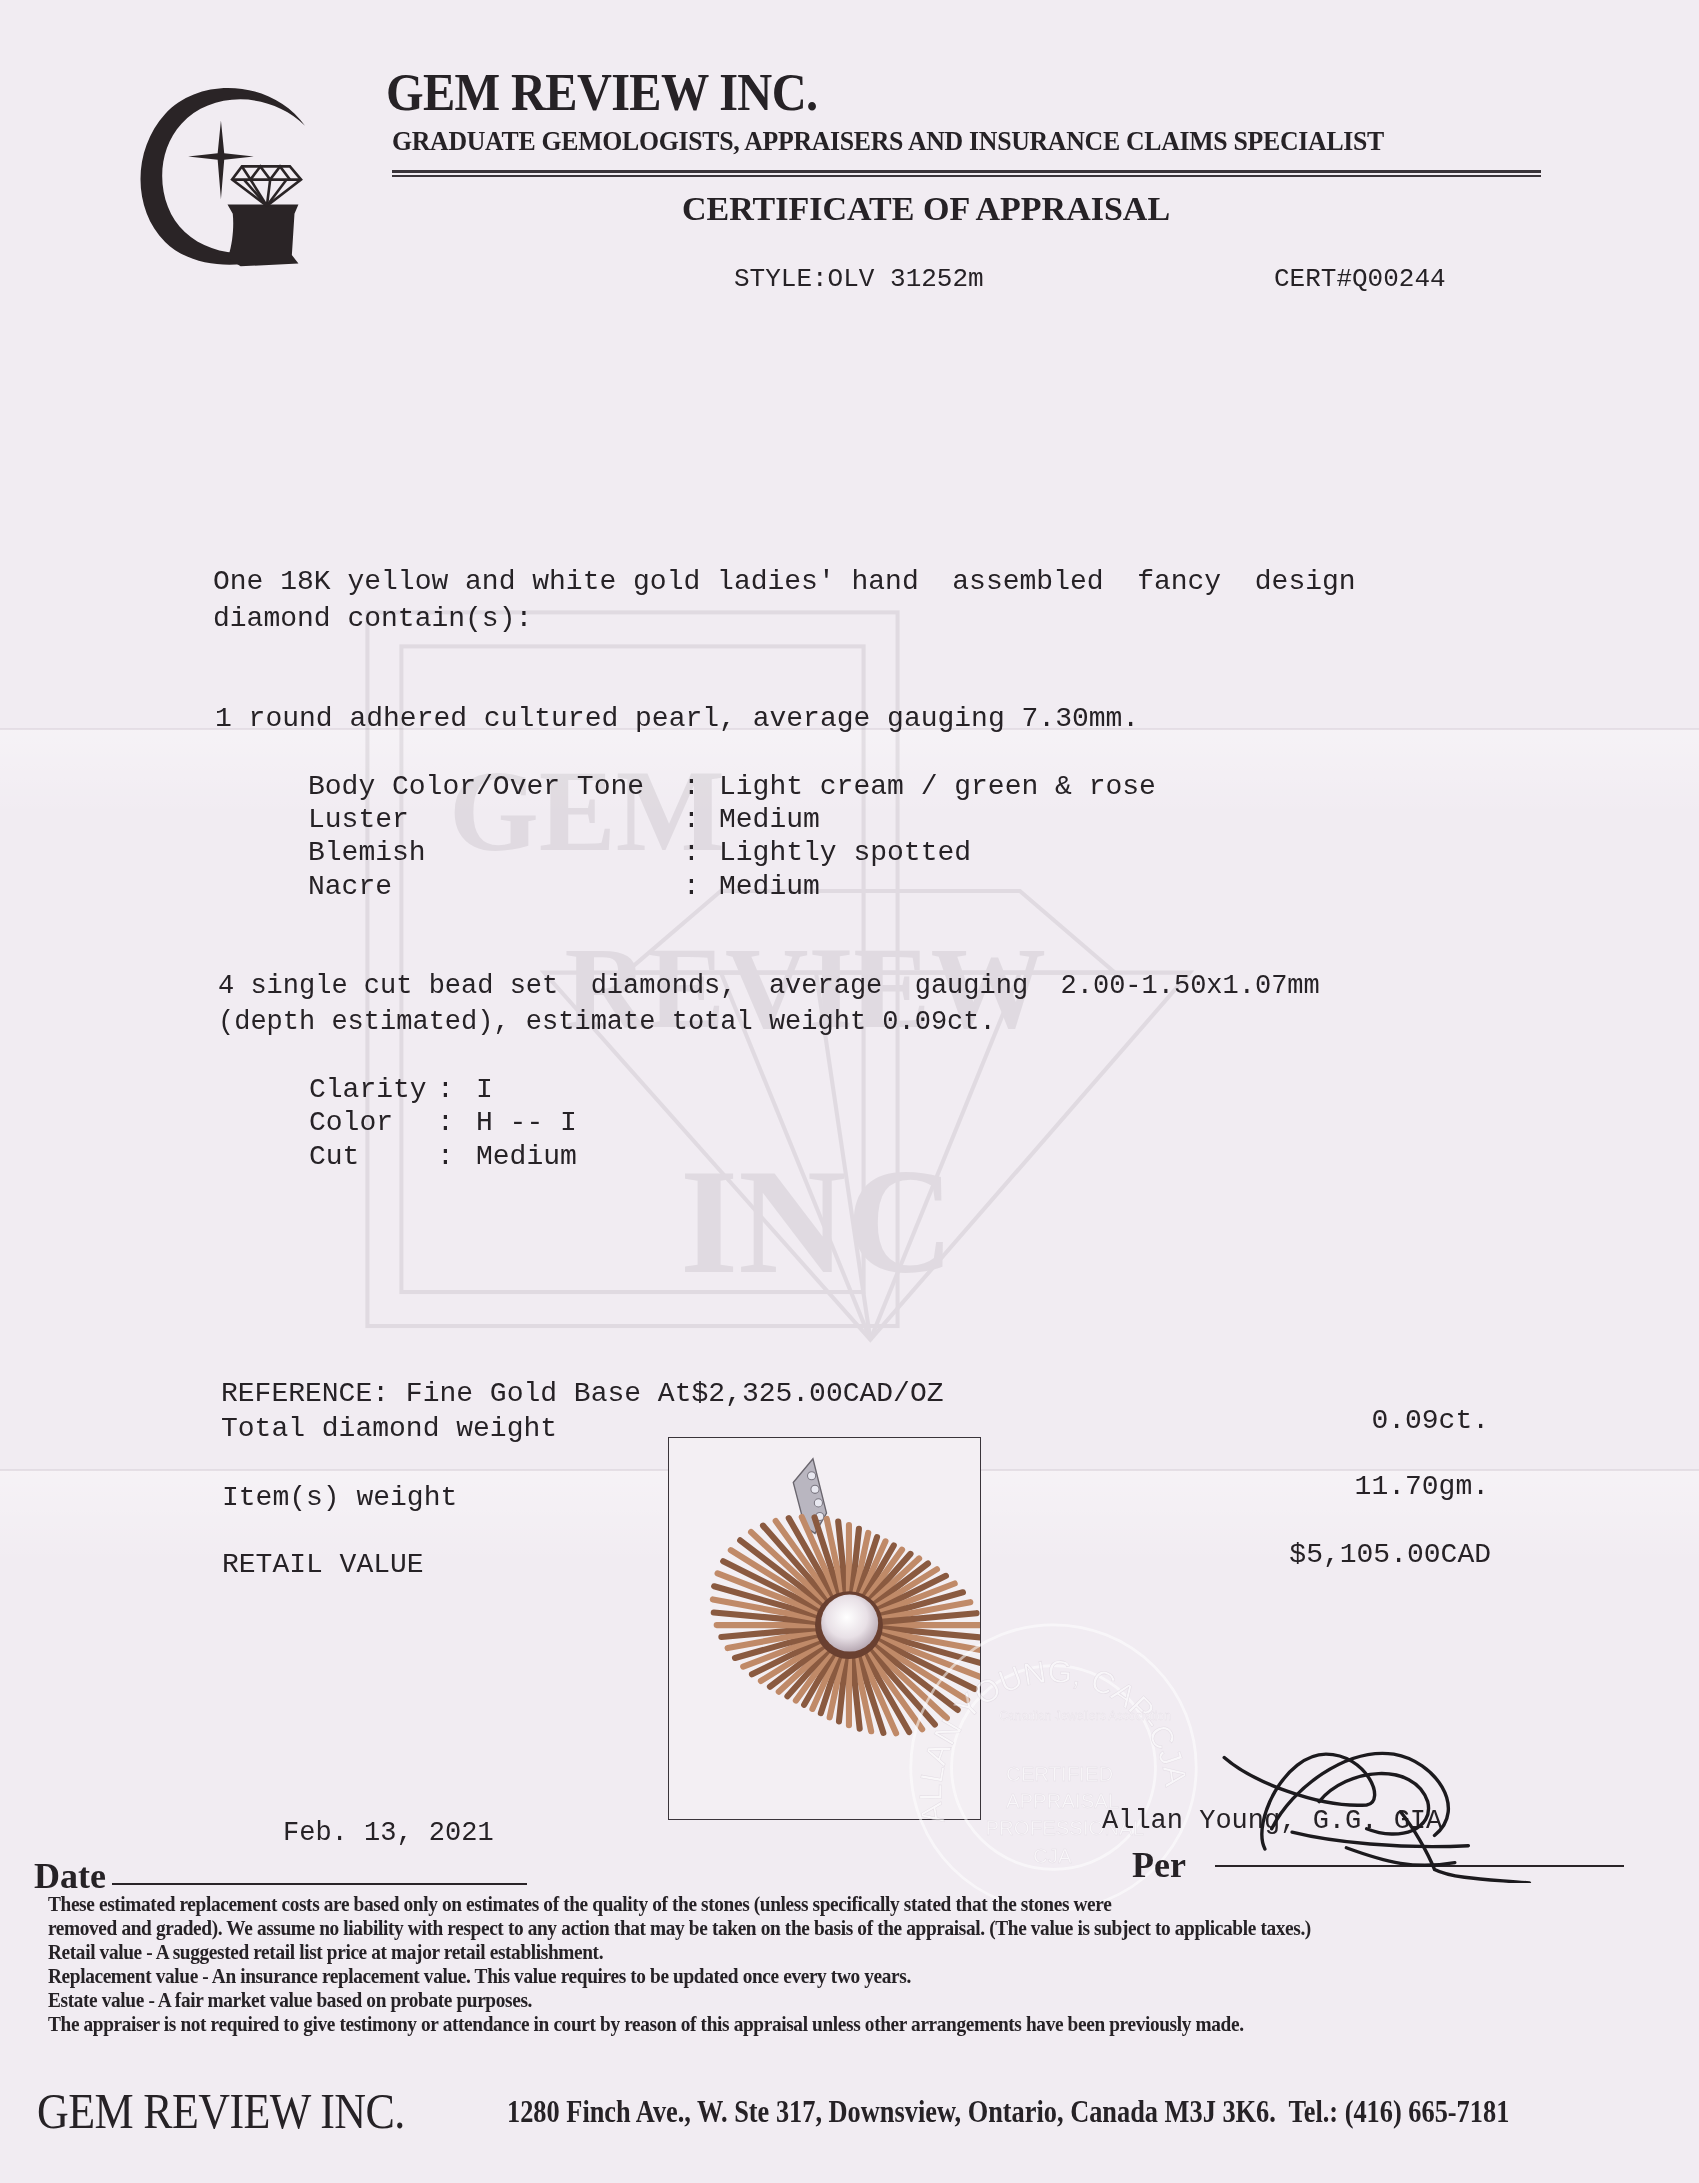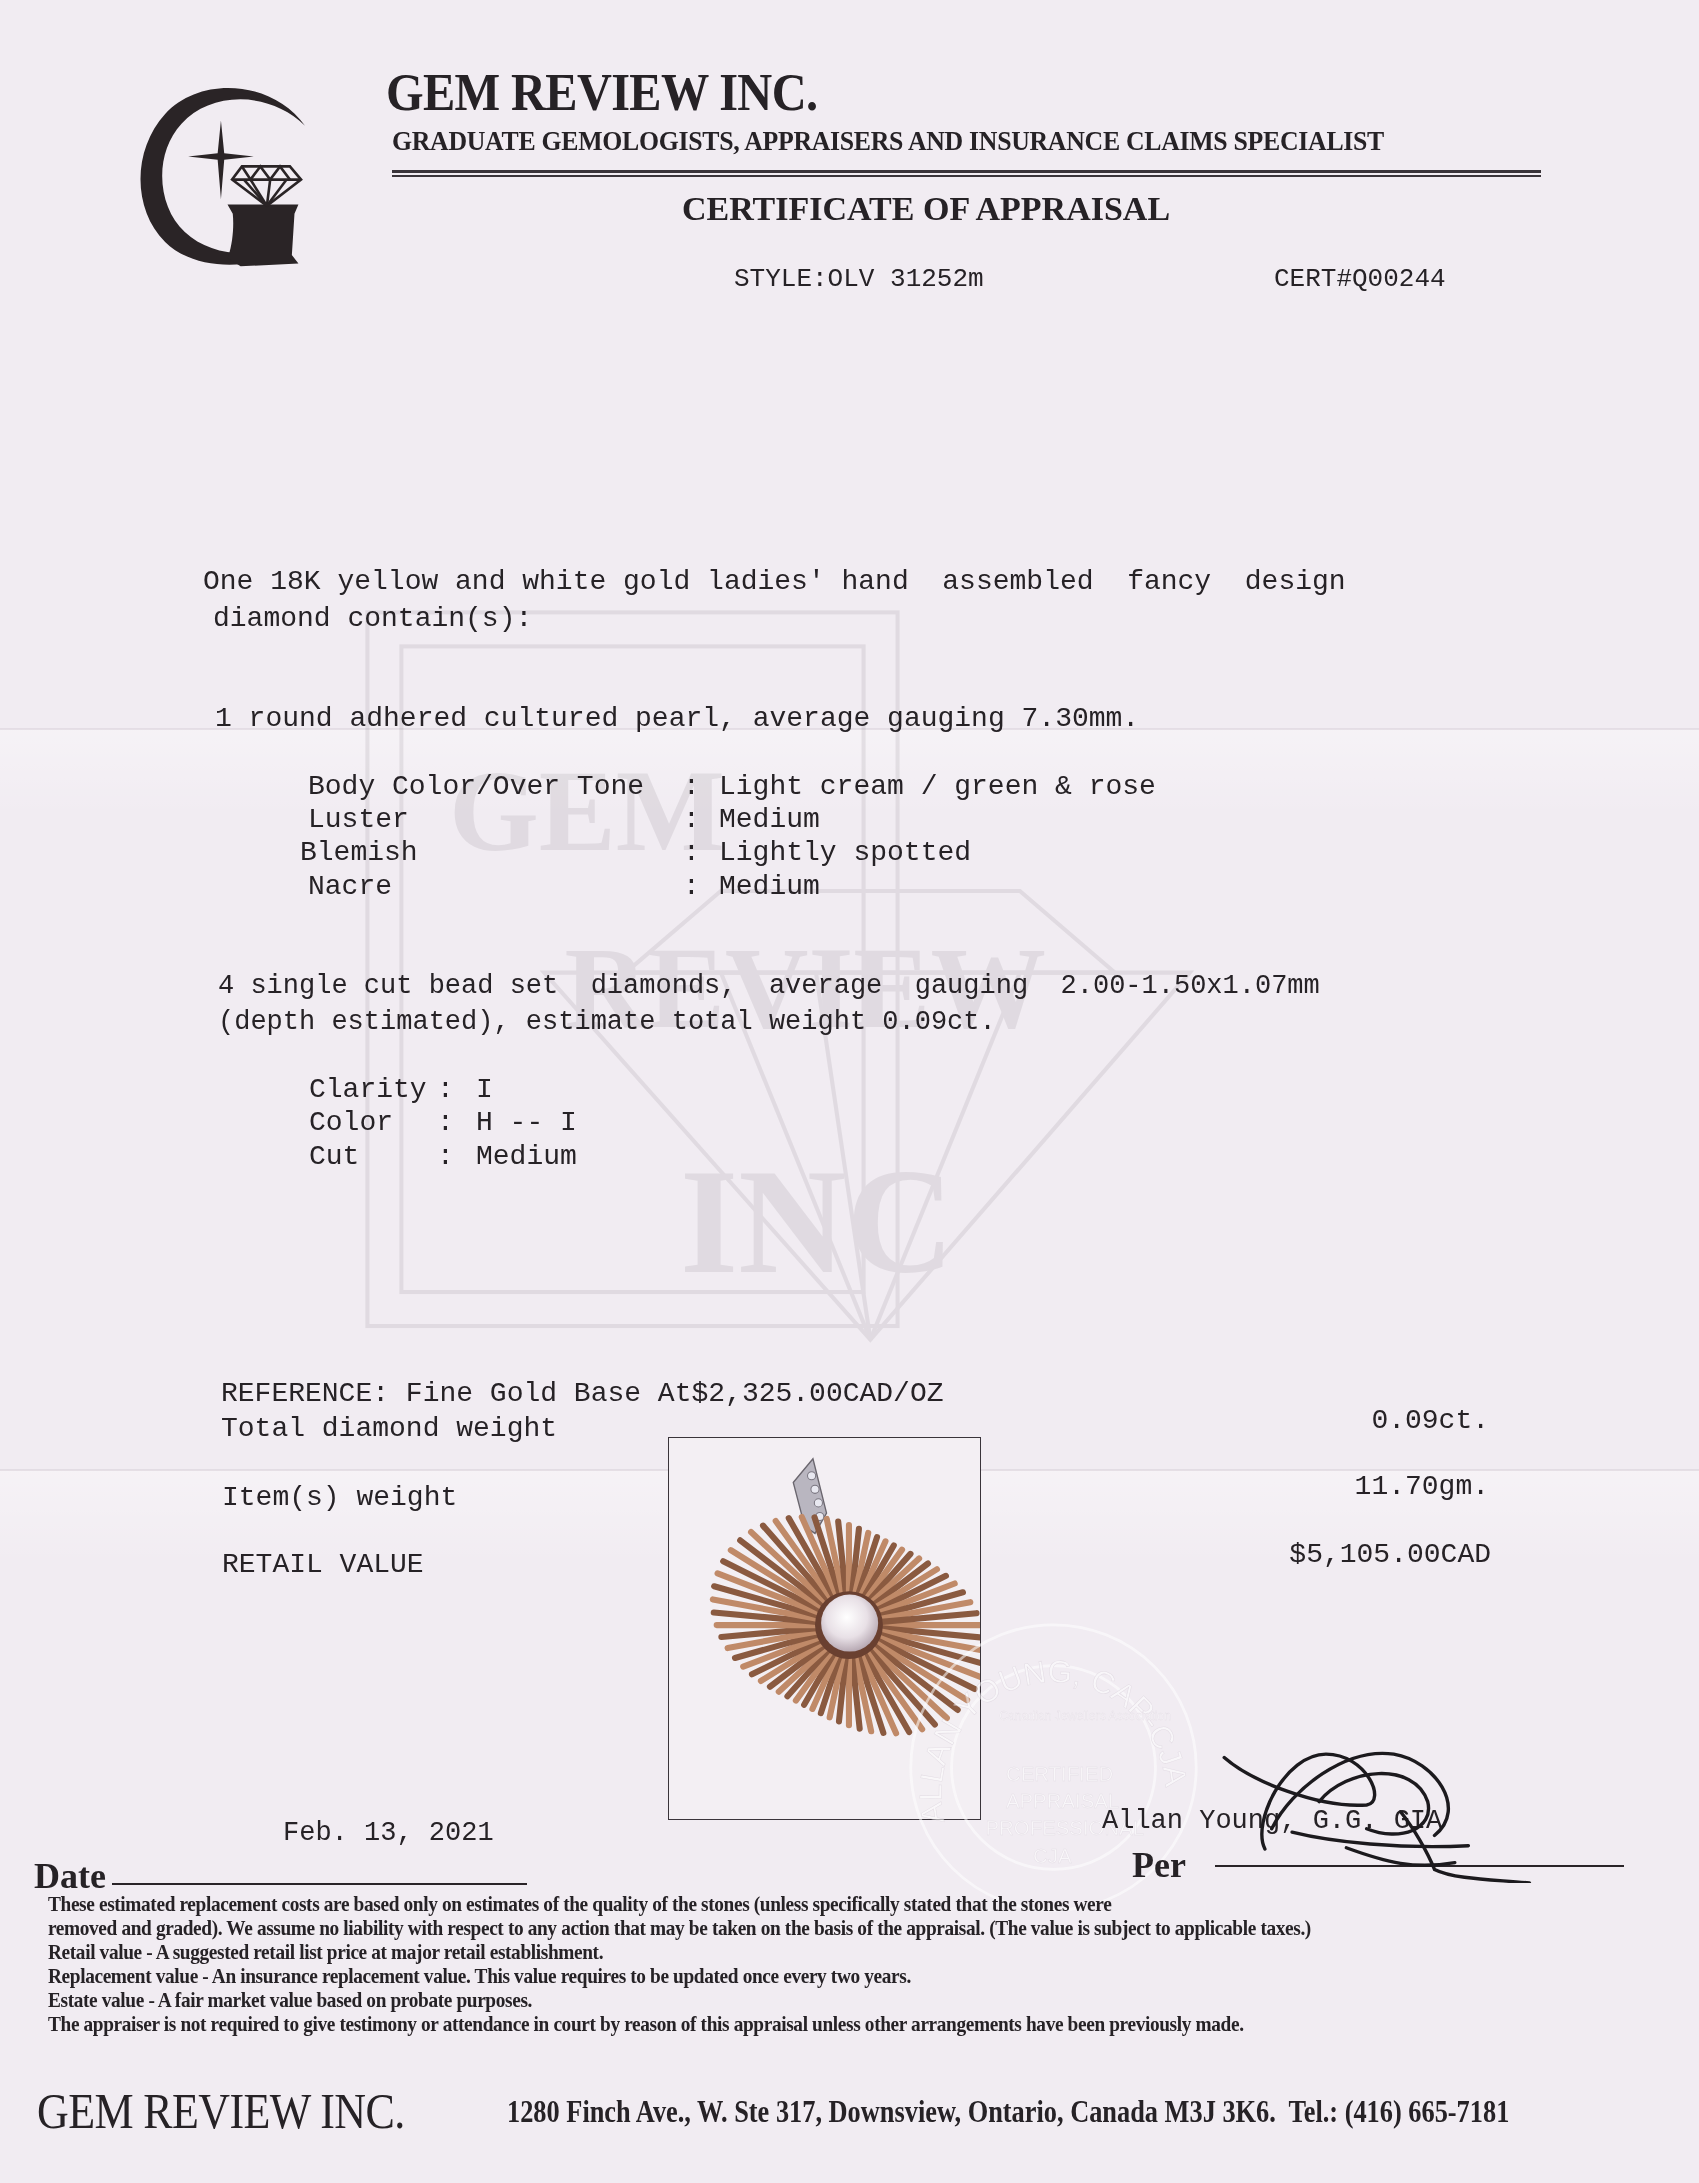--- a/index.html
+++ b/index.html
@@ -87,34 +87,34 @@
 </svg>
 
 <div class="abs serif company-name">GEM REVIEW INC.</div>
 <div class="abs serif tagline">GRADUATE GEMOLOGISTS, APPRAISERS AND INSURANCE CLAIMS SPECIALIST</div>
 <div class="rule" style="top:170px"></div>
 <div class="rule" style="top:175px; height:2px"></div>
 <div class="abs serif cert-title">CERTIFICATE OF APPRAISAL</div>
 <div class="abs mono meta" style="left:734px">STYLE:OLV 31252m</div>
 <div class="abs mono meta" style="left:1274px">CERT#Q00244</div>
 
-<div class="abs mono body-text" style="left:203px; top:563px">One 18K yellow and white gold ladies' hand  assembled  fancy  design</div>
+<div class="abs mono body-text" style="left:213px; top:563px">One 18K yellow and white gold ladies' hand  assembled  fancy  design</div>
 <div class="abs mono body-text" style="left:213px; top:600px">diamond contain(s):</div>
 
 <div class="abs mono body-text" style="left:215px; top:700px">1 round adhered cultured pearl, average gauging 7.30mm.</div>
 <div>
   <div class="abs mono kv" style="left:308px; top:770px">Body Color/Over Tone</div>
   <div class="abs mono kv" style="left:683px; top:770px">: </div>
   <div class="abs mono kv" style="left:719px; top:770px">Light cream / green &amp; rose</div>
 
   <div class="abs mono kv" style="left:308px; top:803px">Luster</div>
   <div class="abs mono kv" style="left:683px; top:803px">: </div>
   <div class="abs mono kv" style="left:719px; top:803px">Medium</div>
 
-  <div class="abs mono kv" style="left:300px; top:836px">Blemish</div>
+  <div class="abs mono kv" style="left:308px; top:836px">Blemish</div>
   <div class="abs mono kv" style="left:683px; top:836px">: </div>
   <div class="abs mono kv" style="left:719px; top:836px">Lightly spotted</div>
 
   <div class="abs mono kv" style="left:308px; top:870px">Nacre</div>
   <div class="abs mono kv" style="left:683px; top:870px">: </div>
   <div class="abs mono kv" style="left:719px; top:870px">Medium</div>
 </div>
 
 <div class="abs mono body-text" style="left:218px; top:968px; font-size:27px">4 single cut bead set  diamonds,  average  gauging  2.00-1.50x1.07mm</div>
 <div class="abs mono body-text" style="left:218px; top:1004px; font-size:27px">(depth estimated), estimate total weight 0.09ct.</div>

